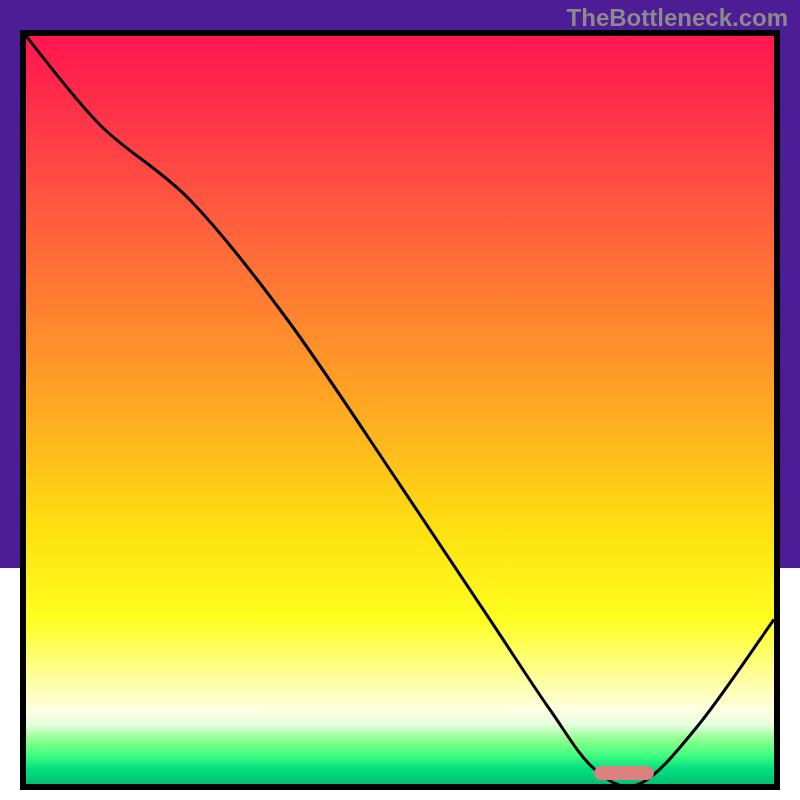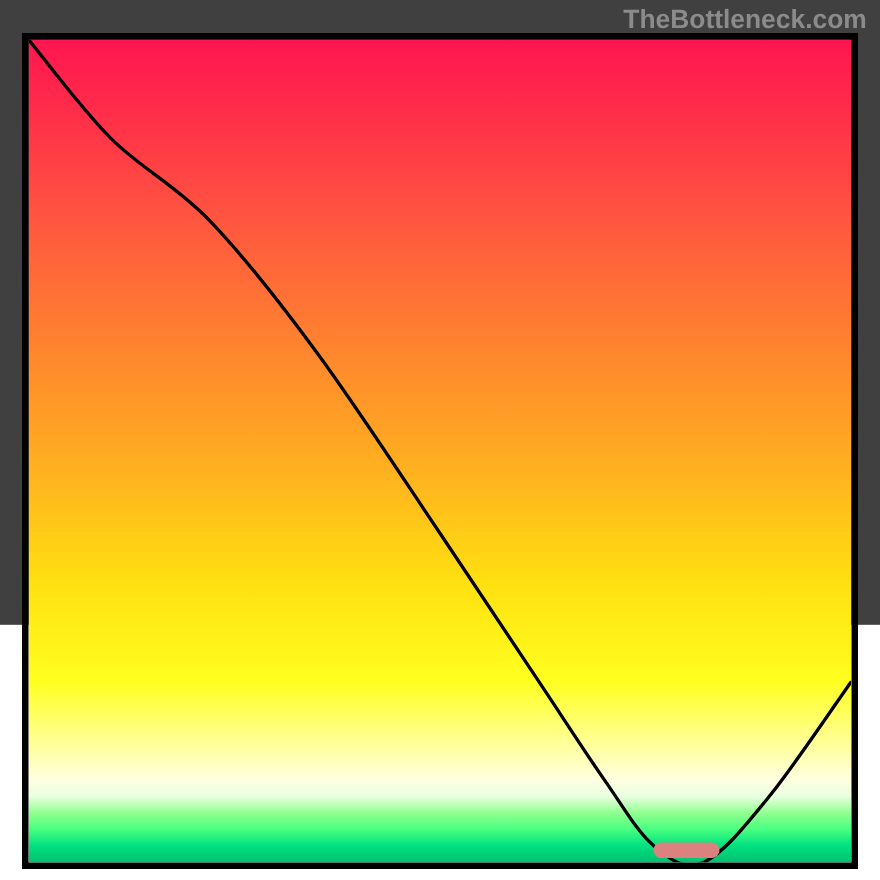--- a/index.html
+++ b/index.html
@@ -7,21 +7,21 @@
     padding: 0;
     width: 800px;
     height: 800px;
     position: relative;
     font-family: Arial, Helvetica, sans-serif;
   }
   .container {
     width: 800px;
     height: 568px;
     position: relative;
-    background: #404040;
+    background: #4c1d95;
   }
   .watermark {
     position: absolute;
     top: 4px;
     right: 12px;
     color: #8b8b8b;
     font-size: 24px;
     font-weight: bold;
     z-index: 10;
   }

